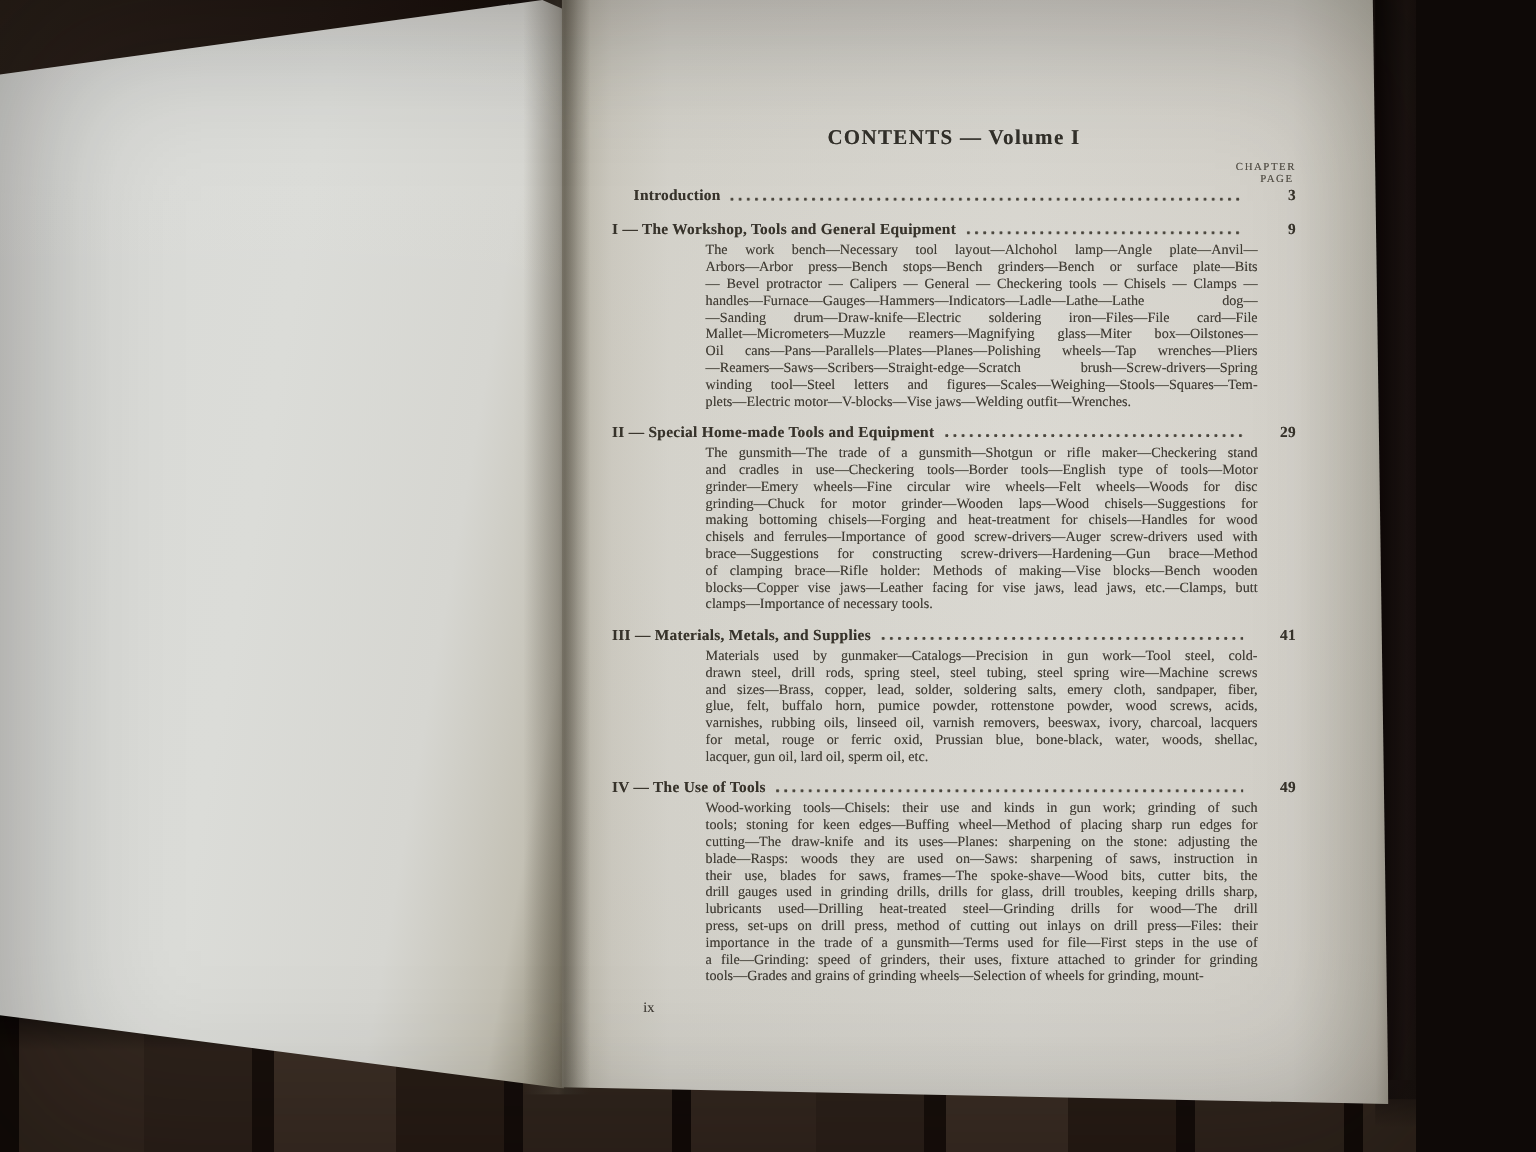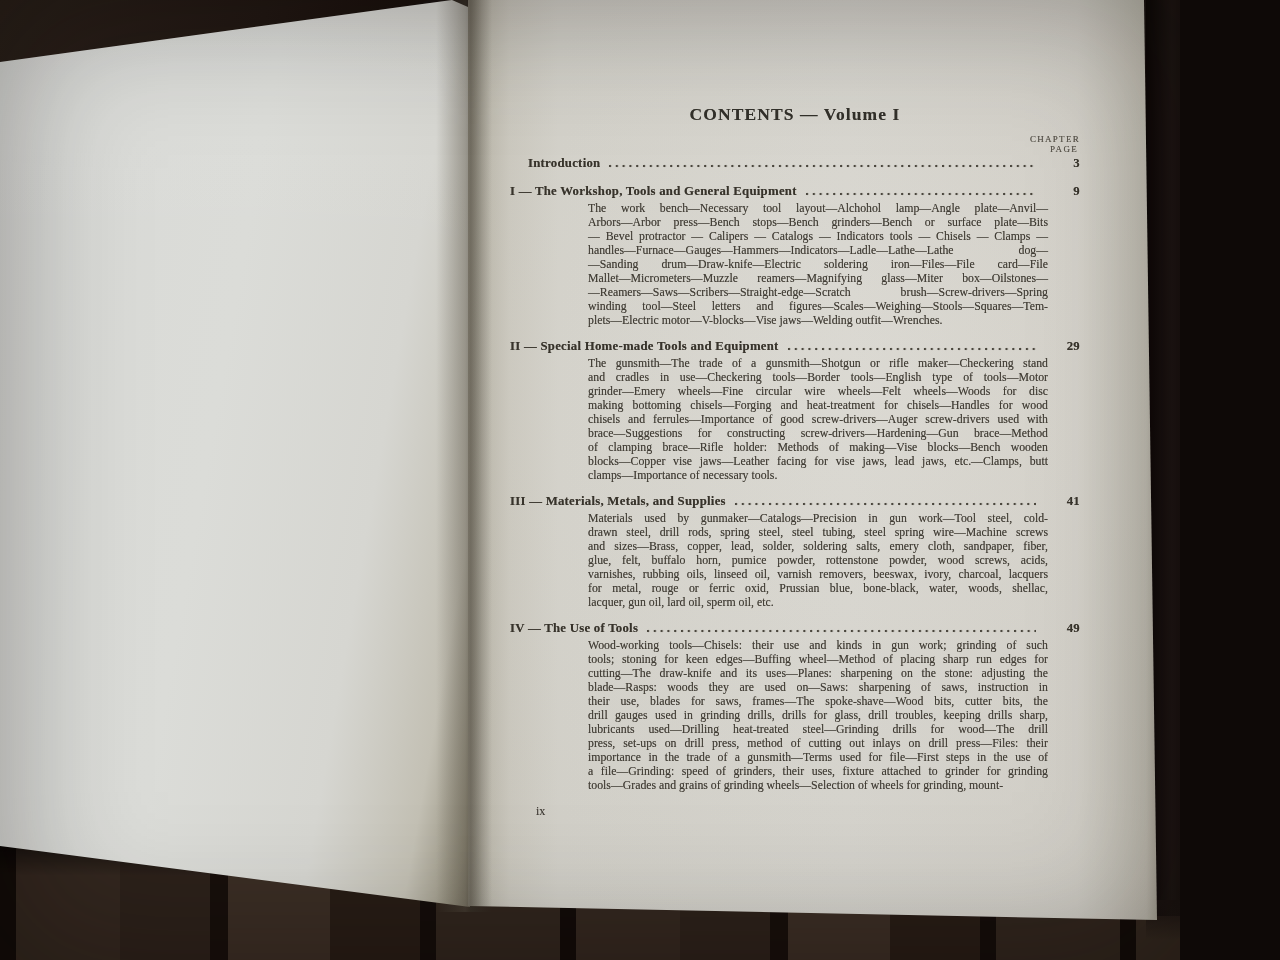--- a/index.html
+++ b/index.html
@@ -129,38 +129,40 @@
     </div>
 
     <div class="entry-row spaced">
       <span class="label">I — The Workshop, Tools and General Equipment</span>
       <span class="leader"></span>
       <span class="pagenum">9</span>
     </div>
     <div class="desc">
         <div class="line">The work bench—Necessary tool layout—Alchohol lamp—Angle plate—Anvil—</div>
         <div class="line">Arbors—Arbor press—Bench stops—Bench grinders—Bench or surface plate—Bits</div>
-        <div class="line">— Bevel protractor — Calipers — Catalogs — Indicators tools — Chisels — Clamps —</div>
+        <div class="line">— Bevel protractor — Calipers — General — Checkering tools — Chisels — Clamps —</div>
         <div class="line">handles—Furnace—Gauges—Hammers—Indicators—Ladle—Lathe—Lathe dog—</div>
         <div class="line">—Sanding drum—Draw-knife—Electric soldering iron—Files—File card—File</div>
         <div class="line">Mallet—Micrometers—Muzzle reamers—Magnifying glass—Miter box—Oilstones—</div>
+        <div class="line">Oil cans—Pans—Parallels—Plates—Planes—Polishing wheels—Tap wrenches—Pliers</div>
         <div class="line">—Reamers—Saws—Scribers—Straight-edge—Scratch brush—Screw-drivers—Spring</div>
         <div class="line">winding tool—Steel letters and figures—Scales—Weighing—Stools—Squares—Tem-</div>
         <div class="line last">plets—Electric motor—V-blocks—Vise jaws—Welding outfit—Wrenches.</div>
       </div>
 
     <div class="entry-row">
       <span class="label">II — Special Home-made Tools and Equipment</span>
       <span class="leader"></span>
       <span class="pagenum">29</span>
     </div>
     <div class="desc">
         <div class="line">The gunsmith—The trade of a gunsmith—Shotgun or rifle maker—Checkering stand</div>
         <div class="line">and cradles in use—Checkering tools—Border tools—English type of tools—Motor</div>
         <div class="line">grinder—Emery wheels—Fine circular wire wheels—Felt wheels—Woods for disc</div>
+        <div class="line">grinding—Chuck for motor grinder—Wooden laps—Wood chisels—Suggestions for</div>
         <div class="line">making bottoming chisels—Forging and heat-treatment for chisels—Handles for wood</div>
         <div class="line">chisels and ferrules—Importance of good screw-drivers—Auger screw-drivers used with</div>
         <div class="line">brace—Suggestions for constructing screw-drivers—Hardening—Gun brace—Method</div>
         <div class="line">of clamping brace—Rifle holder: Methods of making—Vise blocks—Bench wooden</div>
         <div class="line">blocks—Copper vise jaws—Leather facing for vise jaws, lead jaws, etc.—Clamps, butt</div>
         <div class="line last">clamps—Importance of necessary tools.</div>
       </div>
 
     <div class="entry-row">
       <span class="label">III — Materials, Metals, and Supplies</span>

